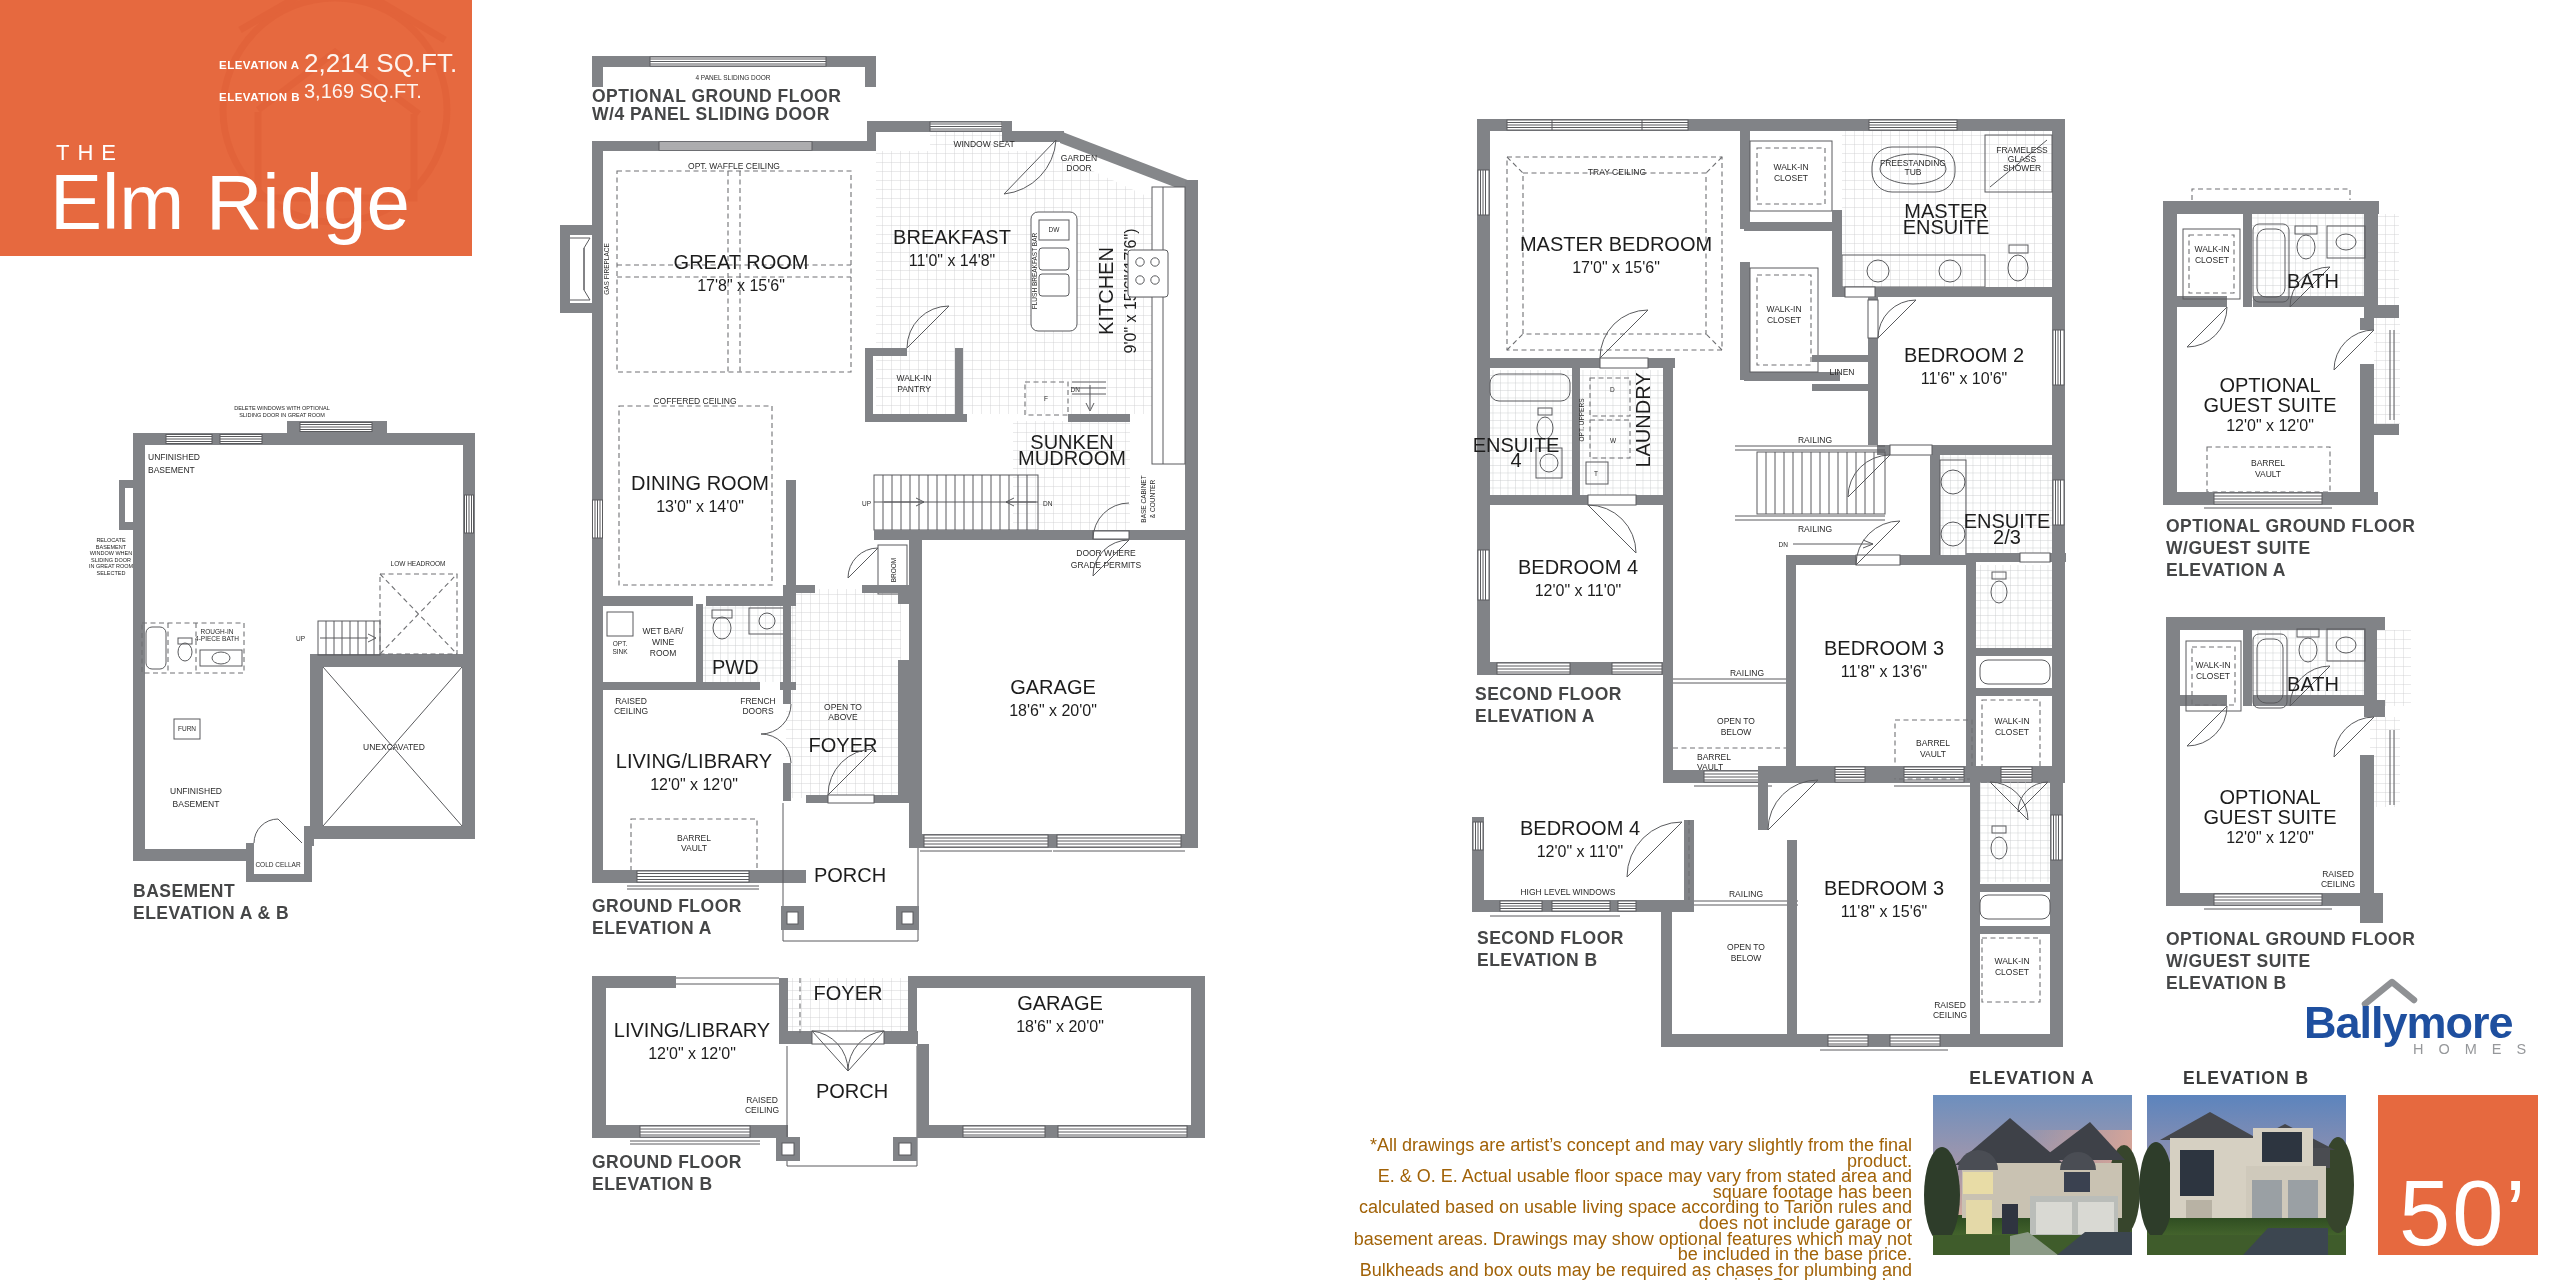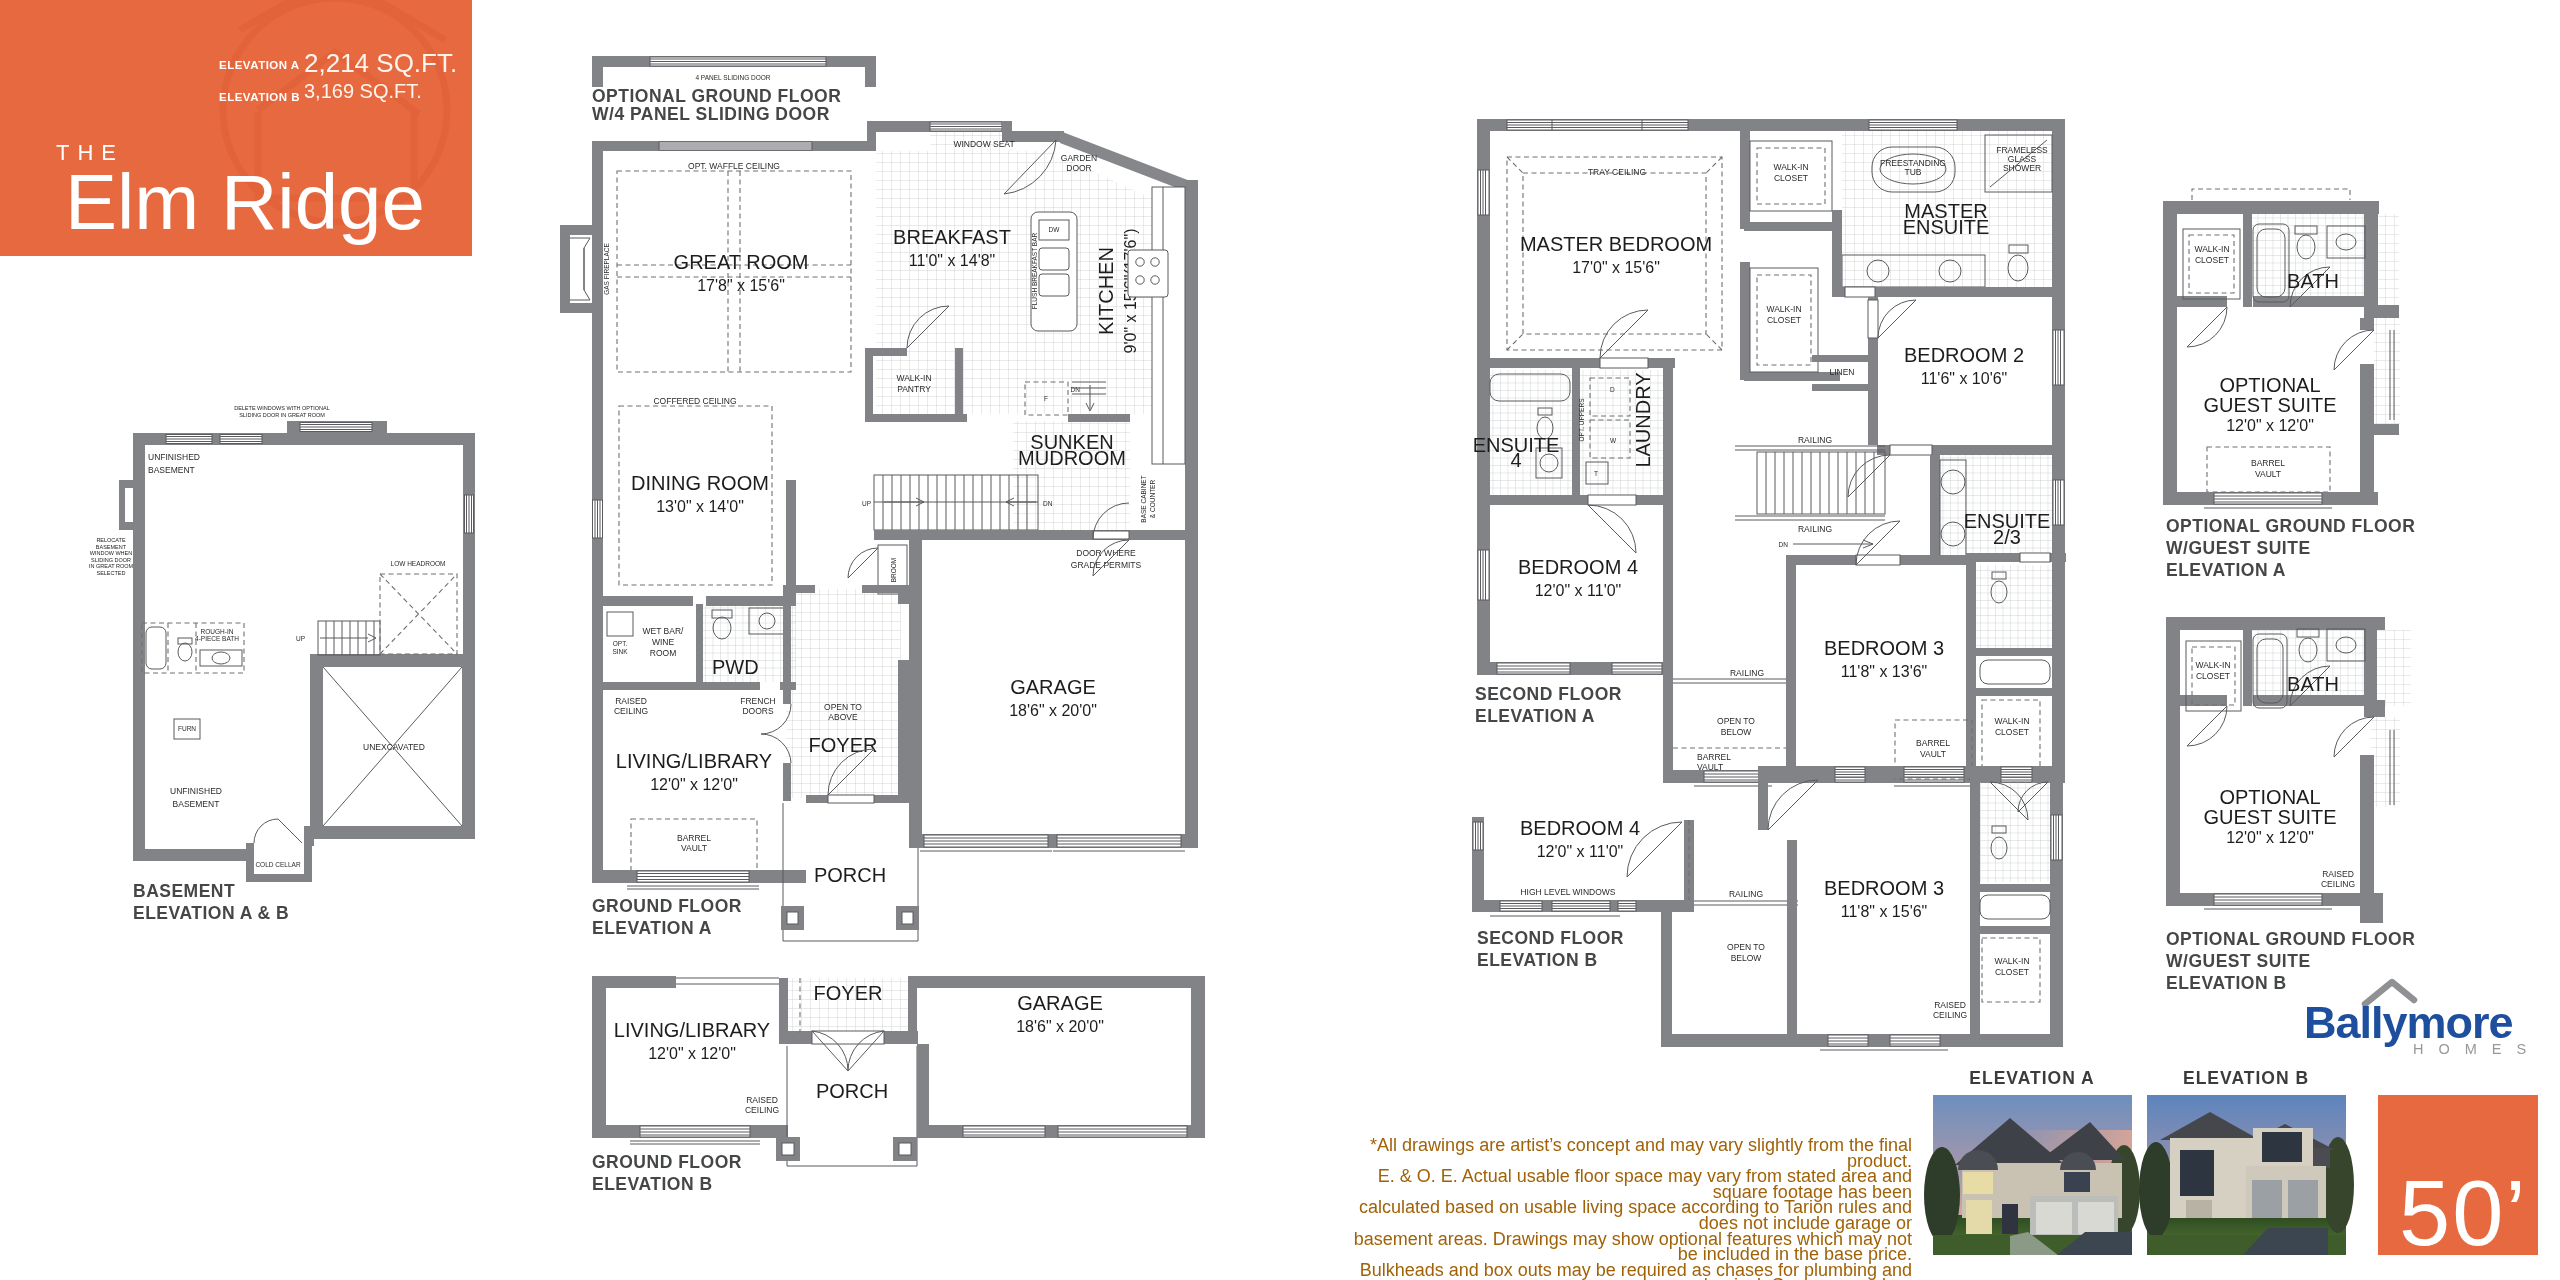--- a/index.html
+++ b/index.html
@@ -24,21 +24,21 @@
     <g fill="none" stroke="#e06038" stroke-width="7" opacity="0.6">
       <circle cx="335" cy="110" r="112"></circle>
       <path d="M240 30 L335 -25 L445 40 M258 110 l77 -58 l84 62 M258 112 v86 h156 v-84"></path>
     </g>
   </svg>
   <div class="abs" style="left:219px;top:59px;color:#fff;font-size:11.5px;font-weight:bold;letter-spacing:.5px;white-space:nowrap">ELEVATION A</div>
   <div class="abs" style="left:304px;top:48px;color:#fdf4ef;font-size:26px;font-weight:300;letter-spacing:0px;white-space:nowrap">2,214 SQ.FT.</div>
   <div class="abs" style="left:219px;top:91px;color:#fff;font-size:11.5px;font-weight:bold;letter-spacing:.5px;white-space:nowrap">ELEVATION B</div>
   <div class="abs" style="left:304px;top:80px;color:#fdf4ef;font-size:20px;font-weight:300;letter-spacing:0px;white-space:nowrap">3,169 SQ.FT.</div>
   <div class="abs" style="left:56px;top:140px;color:#fff;font-size:22px;letter-spacing:8px">THE</div>
-  <div class="abs" style="left:65px;top:157px;color:#fff;font-size:78px;font-weight:300;letter-spacing:0px">Elm Ridge</div>
+  <div class="abs" style="left:50px;top:157px;color:#fff;font-size:78px;font-weight:300;letter-spacing:0px">Elm Ridge</div>
 </div>
 <svg class="abs" style="left:0;top:0" width="2560" height="1280" viewBox="0 0 2560 1280">
 <defs>
 <pattern id="tile" width="9" height="9" patternUnits="userSpaceOnUse">
         <path d="M9 0H0V9" fill="none" stroke="#cbccce" stroke-width="0.8"></path>
       </pattern>
 <pattern id="tile2" width="7.5" height="7.5" patternUnits="userSpaceOnUse">
         <path d="M7.5 0H0V7.5" fill="none" stroke="#c6c7c9" stroke-width="0.8"></path>
       </pattern>
 </defs>

